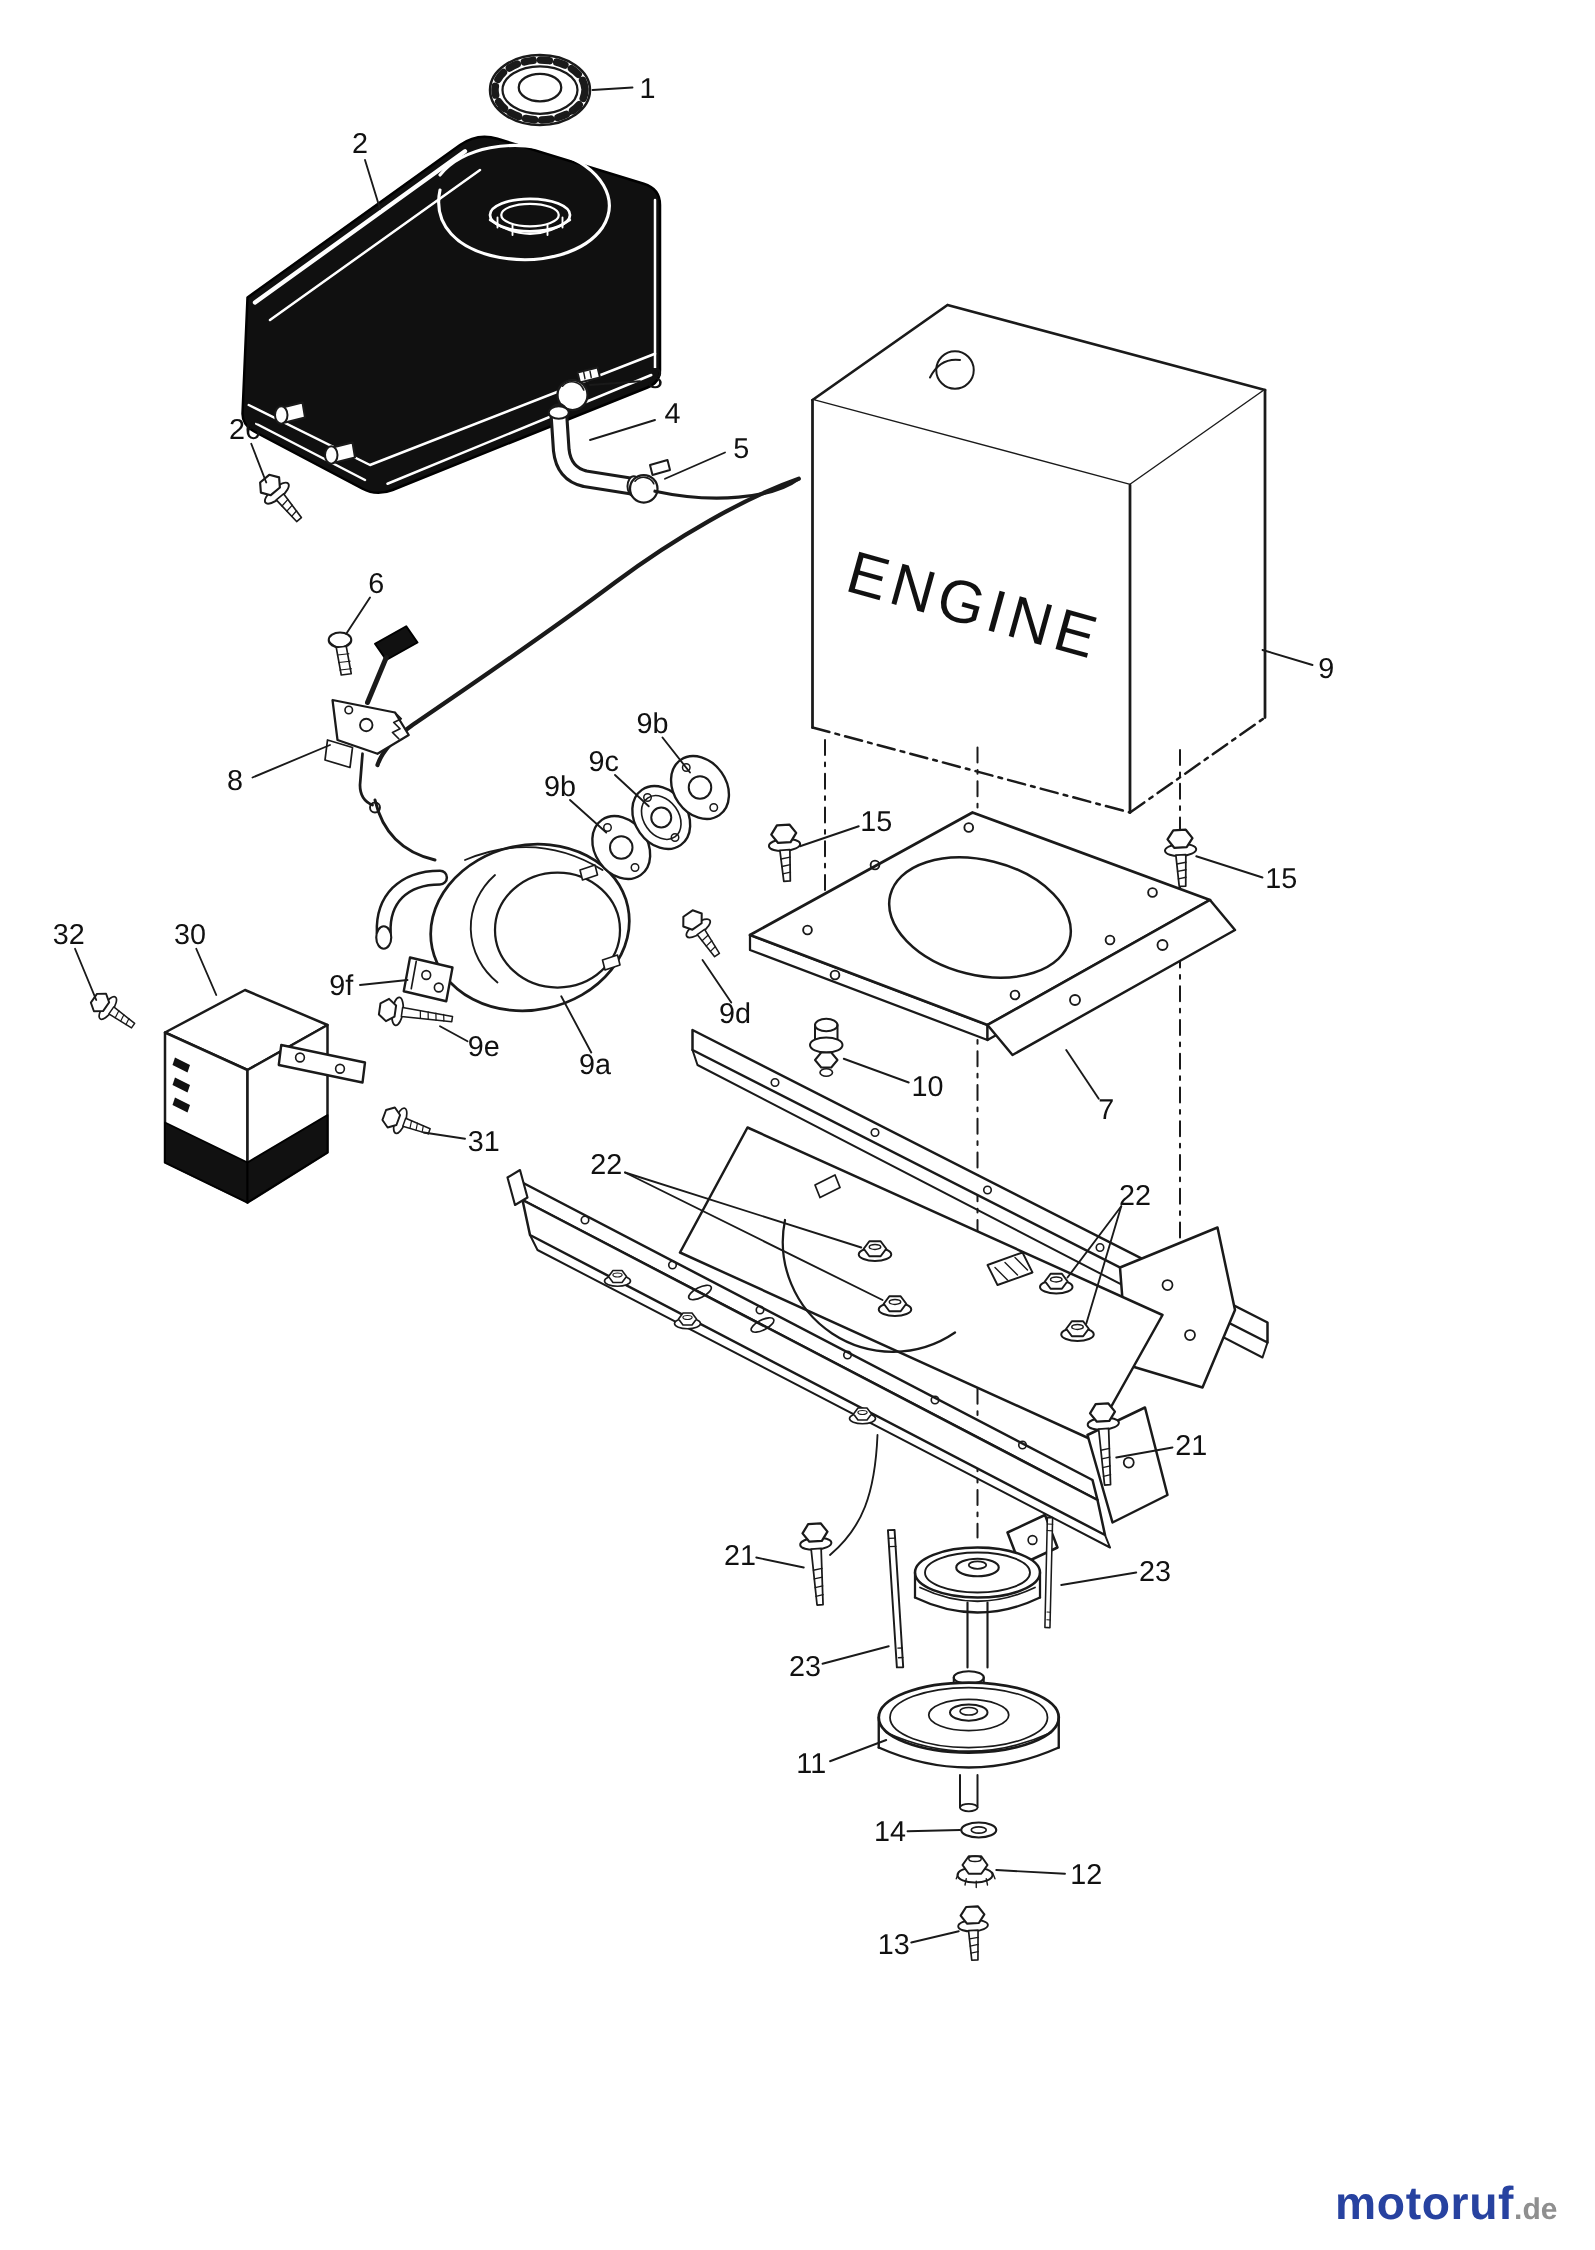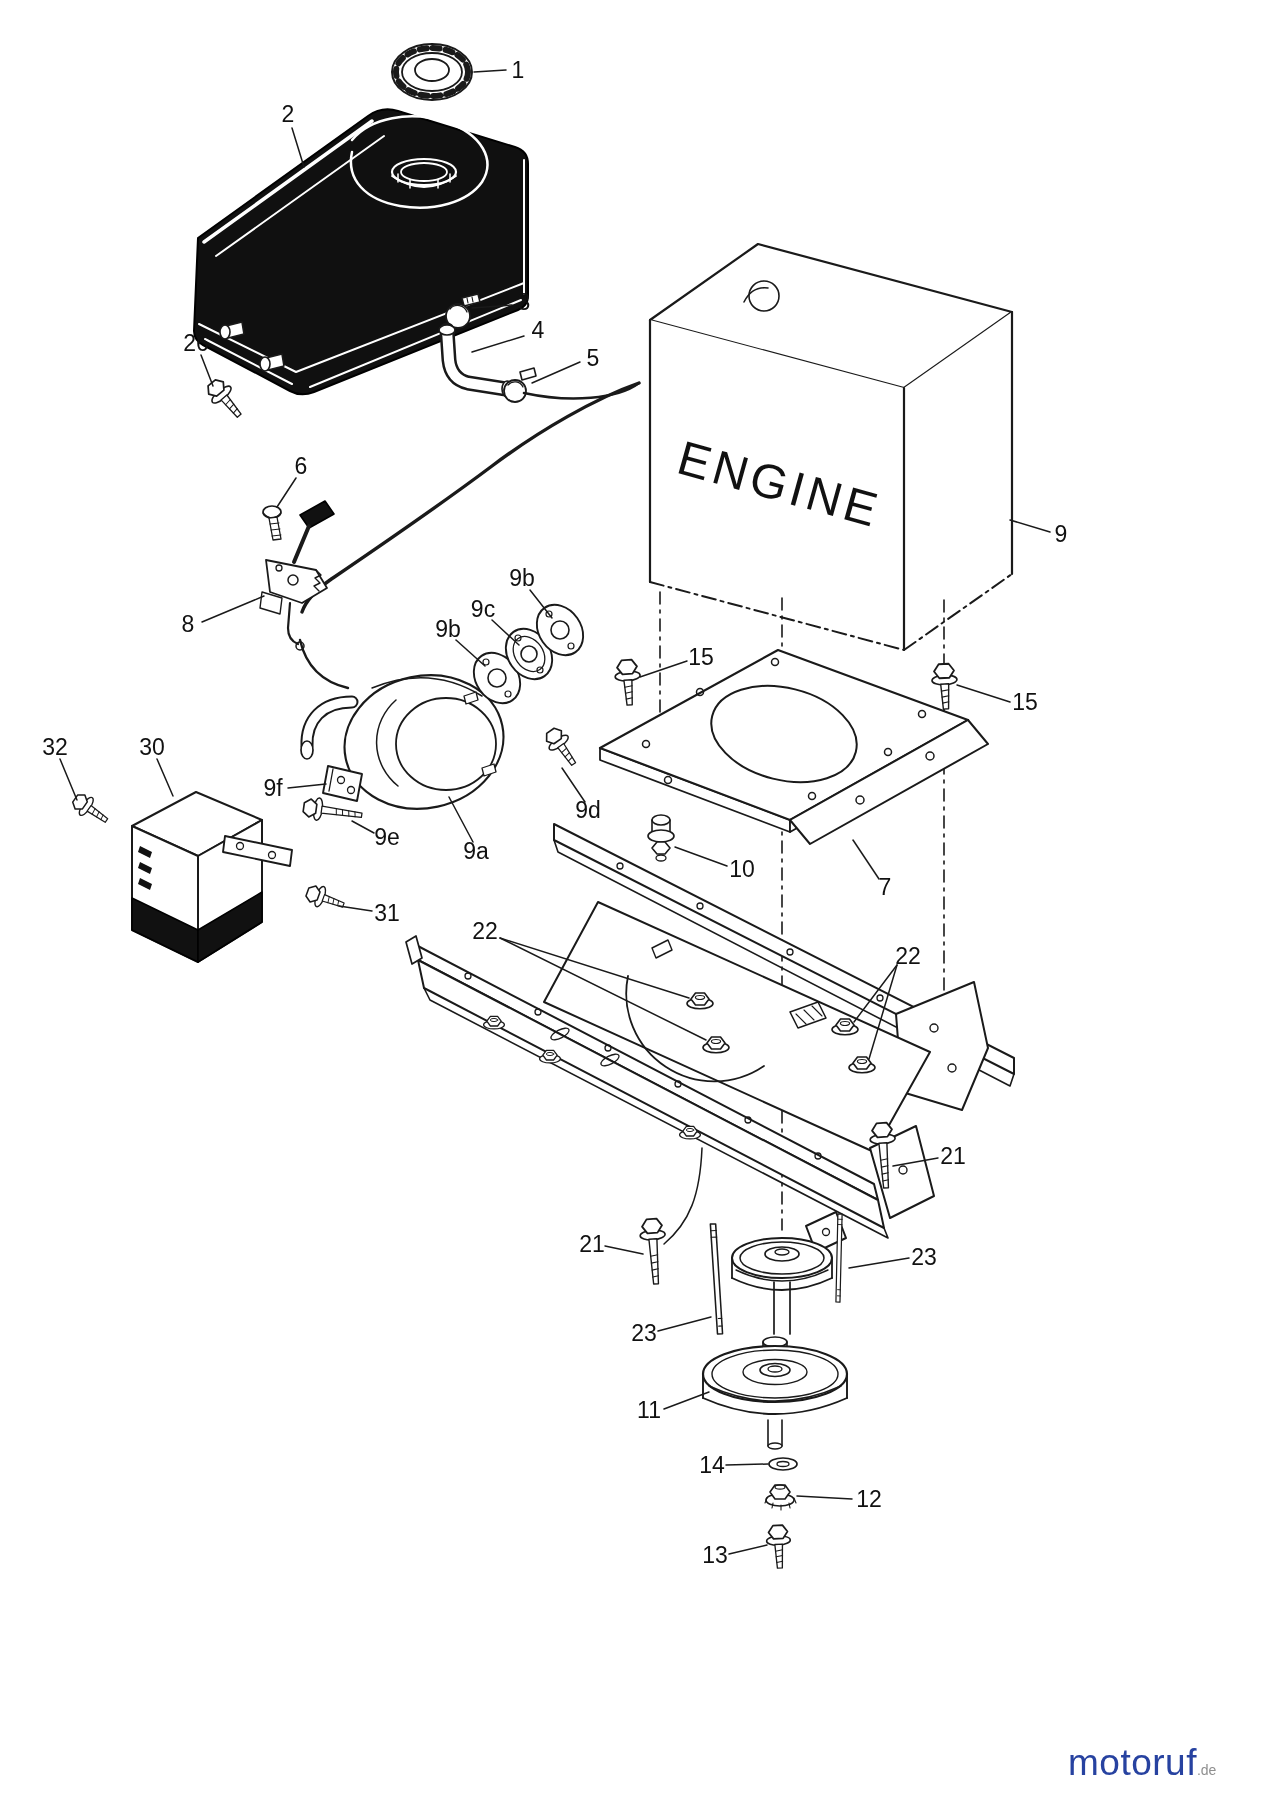--- a/index.html
+++ b/index.html
@@ -3,22 +3,22 @@
 <meta charset="utf-8">
 <style>
   html,body{margin:0;padding:0;background:#fff}
   .page{position:relative;width:1276px;height:1800px;background:#fff;overflow:hidden;
         font-family:"Liberation Sans",sans-serif}
   .page svg{position:absolute;left:0;top:0}
   .plabel{font-family:"Liberation Sans",sans-serif;font-size:23px;fill:#111;stroke:none}
   .engine-text{font-family:"Liberation Sans",sans-serif;font-size:48px;letter-spacing:4px;
                fill:#111;stroke:none;font-weight:400}
   .watermark{position:absolute;left:1068px;top:1744px;white-space:nowrap;line-height:1}
-  .watermark .brand{font-weight:400;font-size:37px;color:var(--brand_blue,#2742a0);letter-spacing:.5px}
-  .watermark .tld{font-weight:400;font-size:14px;color:var(--tld_gray,#8f8f8f)}
+  .watermark .brand{font-weight:700;font-size:37px;color:var(--brand_blue,#2742a0);letter-spacing:.5px}
+  .watermark .tld{font-weight:700;font-size:24px;color:var(--tld_gray,#8f8f8f)}
 </style>
 </head>
 <body>
 
 <div class="page">
 <svg width="1276" height="1800" viewBox="0 0 1276 1800">
 
 <defs>
   <g id="hex-bolt" stroke="#1a1a1a" stroke-linejoin="round" stroke-linecap="round">
     <ellipse cx="0" cy="9" rx="12.5" ry="4.8" fill="#fff" stroke-width="1.6"></ellipse>

